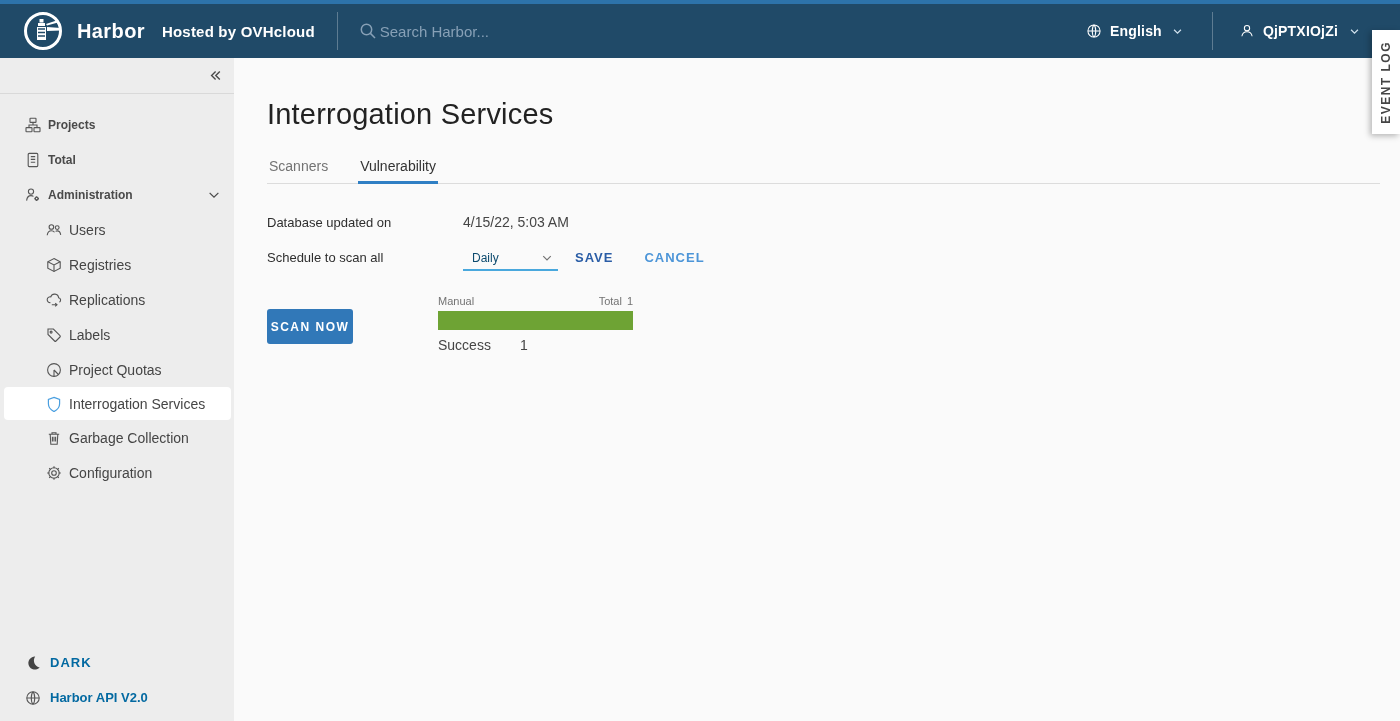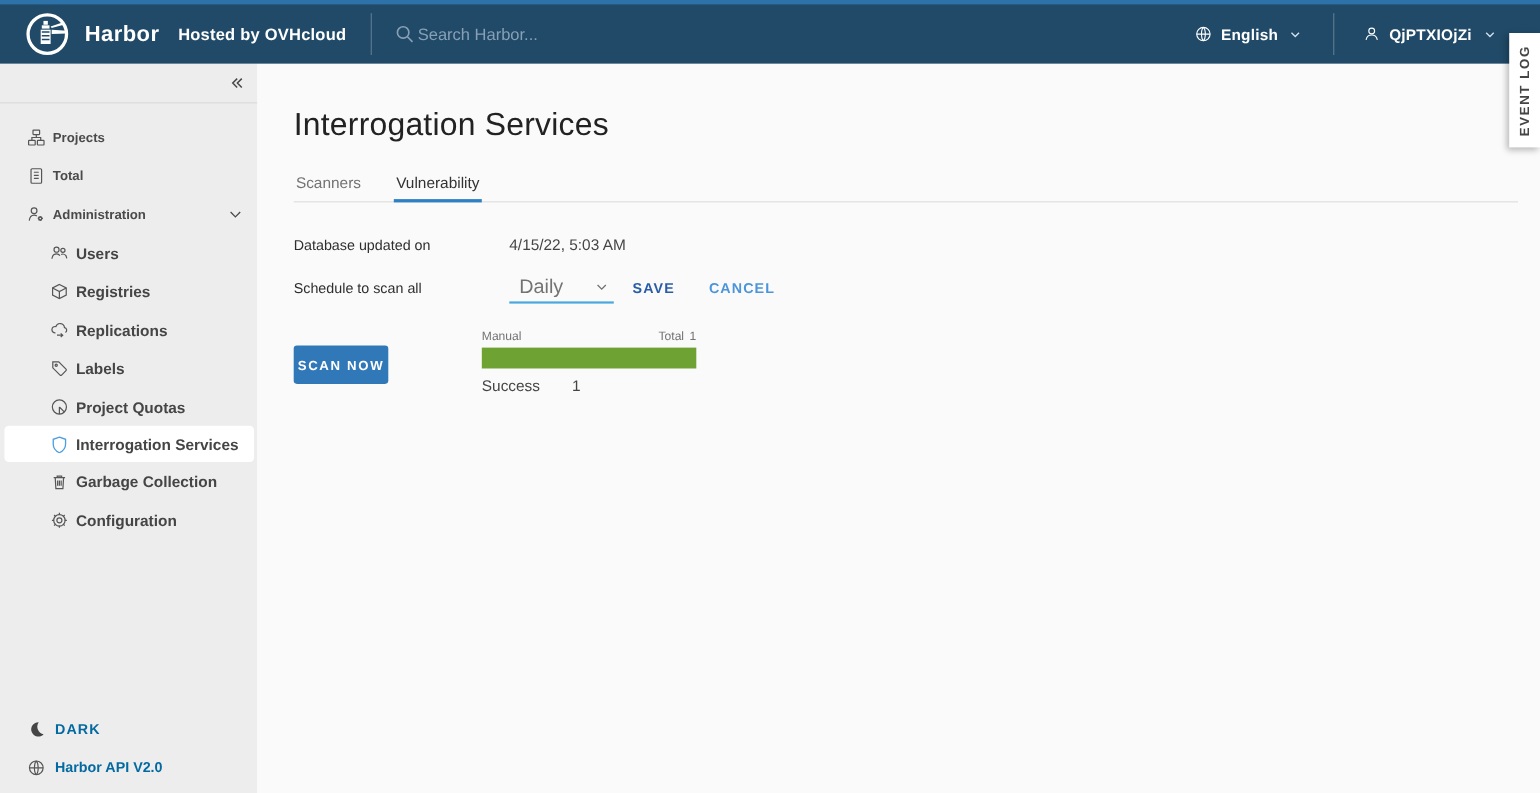--- a/index.html
+++ b/index.html
@@ -23,41 +23,41 @@
 
   
   .body { display:flex; flex:1; min-height:0; }
 
   
   .sidebar { width:234px; flex:0 0 234px; background:#ededed; display:flex; flex-direction:column; }
   .collapse-row { height:36px; display:flex; justify-content:flex-end; align-items:center; padding-right:11px; border-bottom:1px solid #d9d9d9; cursor:pointer; }
   .nav { padding-top:13px; }
   .nav-item { height:35px; display:flex; align-items:center; padding-left:25px; gap:7px; font-size:12px; font-weight:600; color:#4a4a4a; cursor:pointer; }
   .nav-item .chev { margin-left:auto; margin-right:13px; display:flex; }
-  .sub-item { height:35px; display:flex; align-items:center; padding-left:46px; gap:7px; font-size:14px; font-weight:700; color:#454545; cursor:pointer; }
+  .sub-item { height:35px; display:flex; align-items:center; padding-left:46px; gap:7px; font-size:14px; font-weight:400; color:#454545; cursor:pointer; }
   .sub-item.selected { background:#fff; border-radius:4px; margin:0 3px 0 4px; padding-left:42px; height:33px; }
   .icon16 { width:16px; height:16px; display:flex; align-items:center; justify-content:center; flex:0 0 16px; }
   .sidebar-footer { margin-top:auto; padding-bottom:6px; }
   .footer-item { height:35px; display:flex; align-items:center; padding-left:25px; gap:9px; font-size:13px; font-weight:700; color:#0369a1; cursor:pointer; }
   .footer-item.dark-toggle { letter-spacing:1px; }
 
   
   .main { flex:1; background:#fafafa; padding-left:33px; position:relative; min-width:0; }
   .page-title { font-size:29px; font-weight:300; color:#222; margin-top:40px; letter-spacing:.2px; }
   .tabs { display:flex; gap:28px; margin-top:27px; border-bottom:1px solid #dcdcdc; margin-right:20px; }
   .tab { font-size:14px; padding:0 2px 9px; color:#737373; cursor:pointer; position:relative; }
   .tab.active { color:#333; }
   .tab.active::after { content:""; position:absolute; left:0; right:0; bottom:-1px; height:3px; background:#2f7fc4; }
 
   .form { margin-top:30px; }
   .form-row { display:flex; align-items:baseline; font-size:13px; }
   .row-1 { margin-bottom:20px; }
   .form-label { width:196px; flex:0 0 196px; color:#2e2e2e; font-size:13px; }
   .form-value { font-size:14px; color:#454545; }
-  .select { display:inline-flex; align-items:center; justify-content:space-between; width:95px; border-bottom:2px solid #49a8dd; padding:0 5px 3px 9px; font-size:18px; color:#737373; cursor:pointer; }
+  .select { display:inline-flex; align-items:center; justify-content:space-between; width:95px; border-bottom:2px solid #49a8dd; padding:0 5px 3px 9px; font-size:12px; color:#0c4a6e; cursor:pointer; }
   .flat-btn { background:none; border:none; font-family:"Liberation Sans",sans-serif; font-size:13px; font-weight:700; letter-spacing:1px; cursor:pointer; }
   .save-btn { color:#2a5da6; margin-left:17px; }
   .cancel-btn { color:#4c95d8; margin-left:31px; }
 
   .action-row { display:flex; align-items:flex-start; margin-top:24px; }
   .scan-btn { width:86px; height:35px; margin-top:14px; background:#3178b8; color:#fff; border:none; border-radius:3px; font-family:"Liberation Sans",sans-serif; font-size:12px; font-weight:700; letter-spacing:1.5px; cursor:pointer; }
   .chart { margin-left:85px; width:195px; }
   .chart-top { display:flex; justify-content:space-between; font-size:11px; color:#737373; margin-bottom:4px; }
   .chart-total { display:flex; gap:5px; }
   .bar-track { width:100%; height:19px; background:transparent; }

